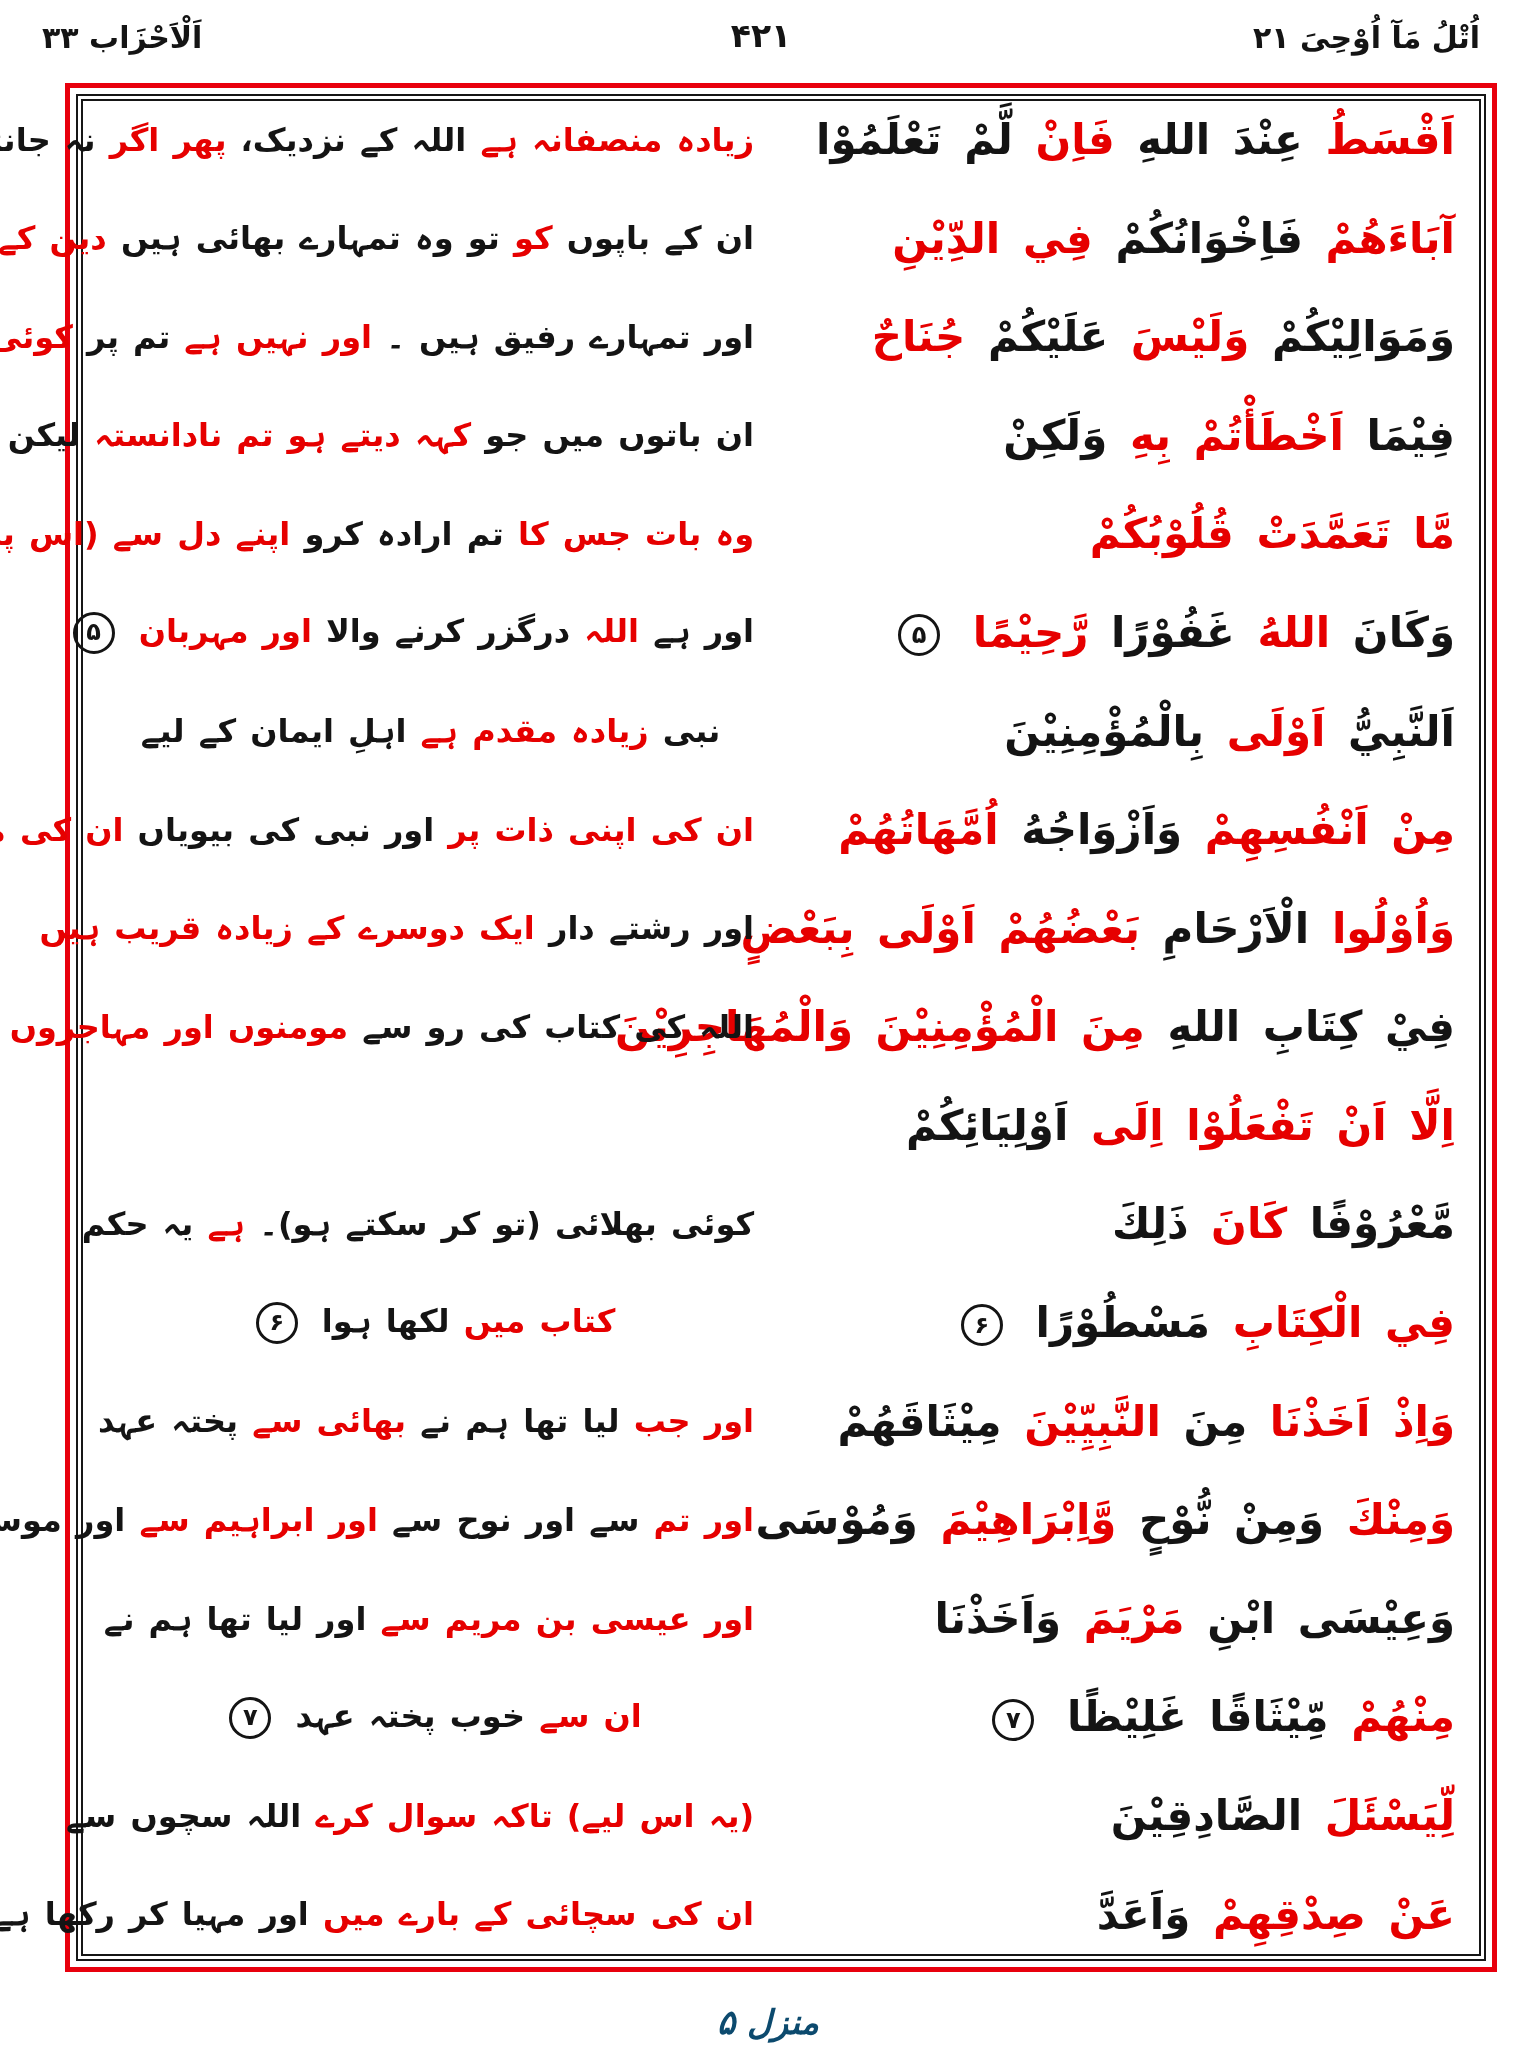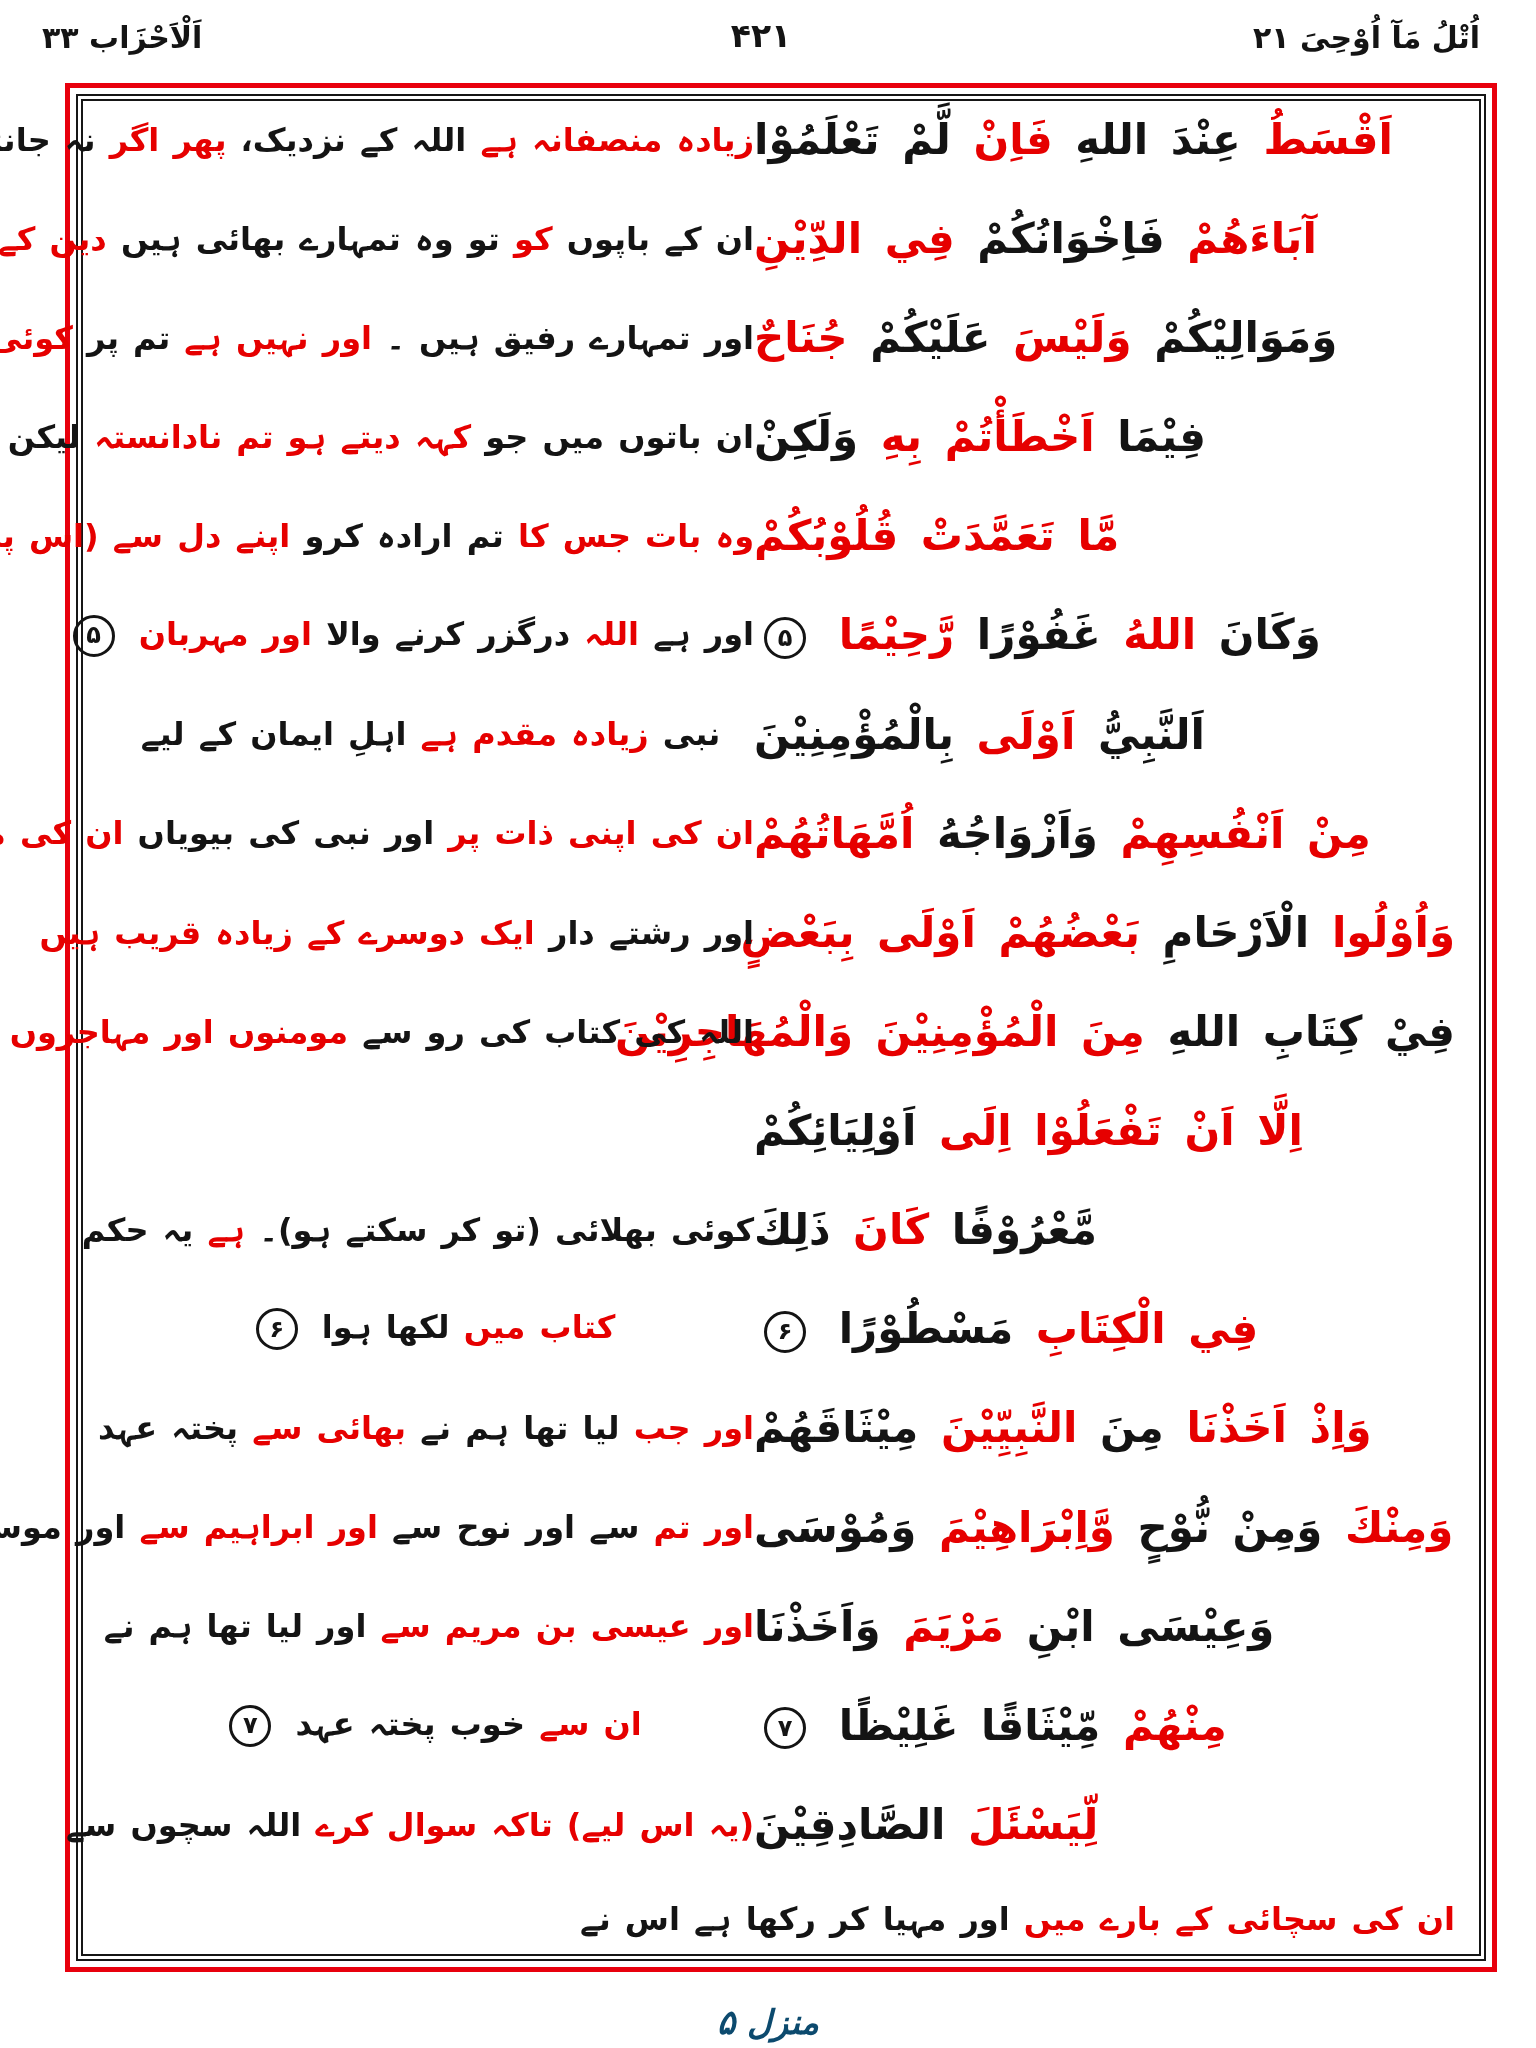--- a/index.html
+++ b/index.html
@@ -32,21 +32,21 @@
     border:7px double #161616;
     box-sizing:border-box;
   }
   .content{
     position:absolute;inset:16px 24px;
     display:flex;flex-direction:column;justify-content:space-between;
     direction:rtl;
   }
   .row{display:flex;direction:rtl;align-items:center;min-height:0;}
   .cell-arabic{
-    width:52%;text-align:left;
+    width:52%;text-align:right;
     font-size:42px;font-weight:bold;word-spacing:8px;white-space:nowrap;
     line-height:1.1;
   }
   .cell-urdu{
     width:48%;text-align:center;
     font-size:32px;font-weight:bold;word-spacing:3px;white-space:nowrap;
     line-height:1.15;
   }
   .red{color:var(--accent-red,#e60000);}
   .ink{color:#141414;}
@@ -142,20 +142,21 @@
           </div>
           <div class="row">
             <div class="cell-arabic"><span class="red">مِنْهُمْ</span> <span class="ink">مِّيْثَاقًا غَلِيْظًا</span> <span class="vmark">۷</span> </div>
             <div class="cell-urdu"><span class="red">ان سے</span> <span class="ink">خوب پختہ عہد</span> <span class="vmark">۷</span> </div>
           </div>
           <div class="row">
             <div class="cell-arabic"><span class="red">لِّيَسْئَلَ</span> <span class="ink">الصَّادِقِيْنَ</span> </div>
             <div class="cell-urdu"><span class="red">(یہ اس لیے) تاکہ سوال کرے</span> <span class="ink">اللہ سچوں سے</span> </div>
           </div>
           <div class="row">
+            <div class="cell-arabic"><span class="red">عَنْ صِدْقِهِمْ</span> <span class="ink">وَاَعَدَّ</span> </div>
             <div class="cell-urdu"><span class="red">ان کی سچائی کے بارے میں</span> <span class="ink">اور مہیا کر رکھا ہے اس نے</span> </div>
           </div>
         </div>
     </div>
   </div>
 
   <div class="footer">منزل ۵</div>
 
 </div>
 

